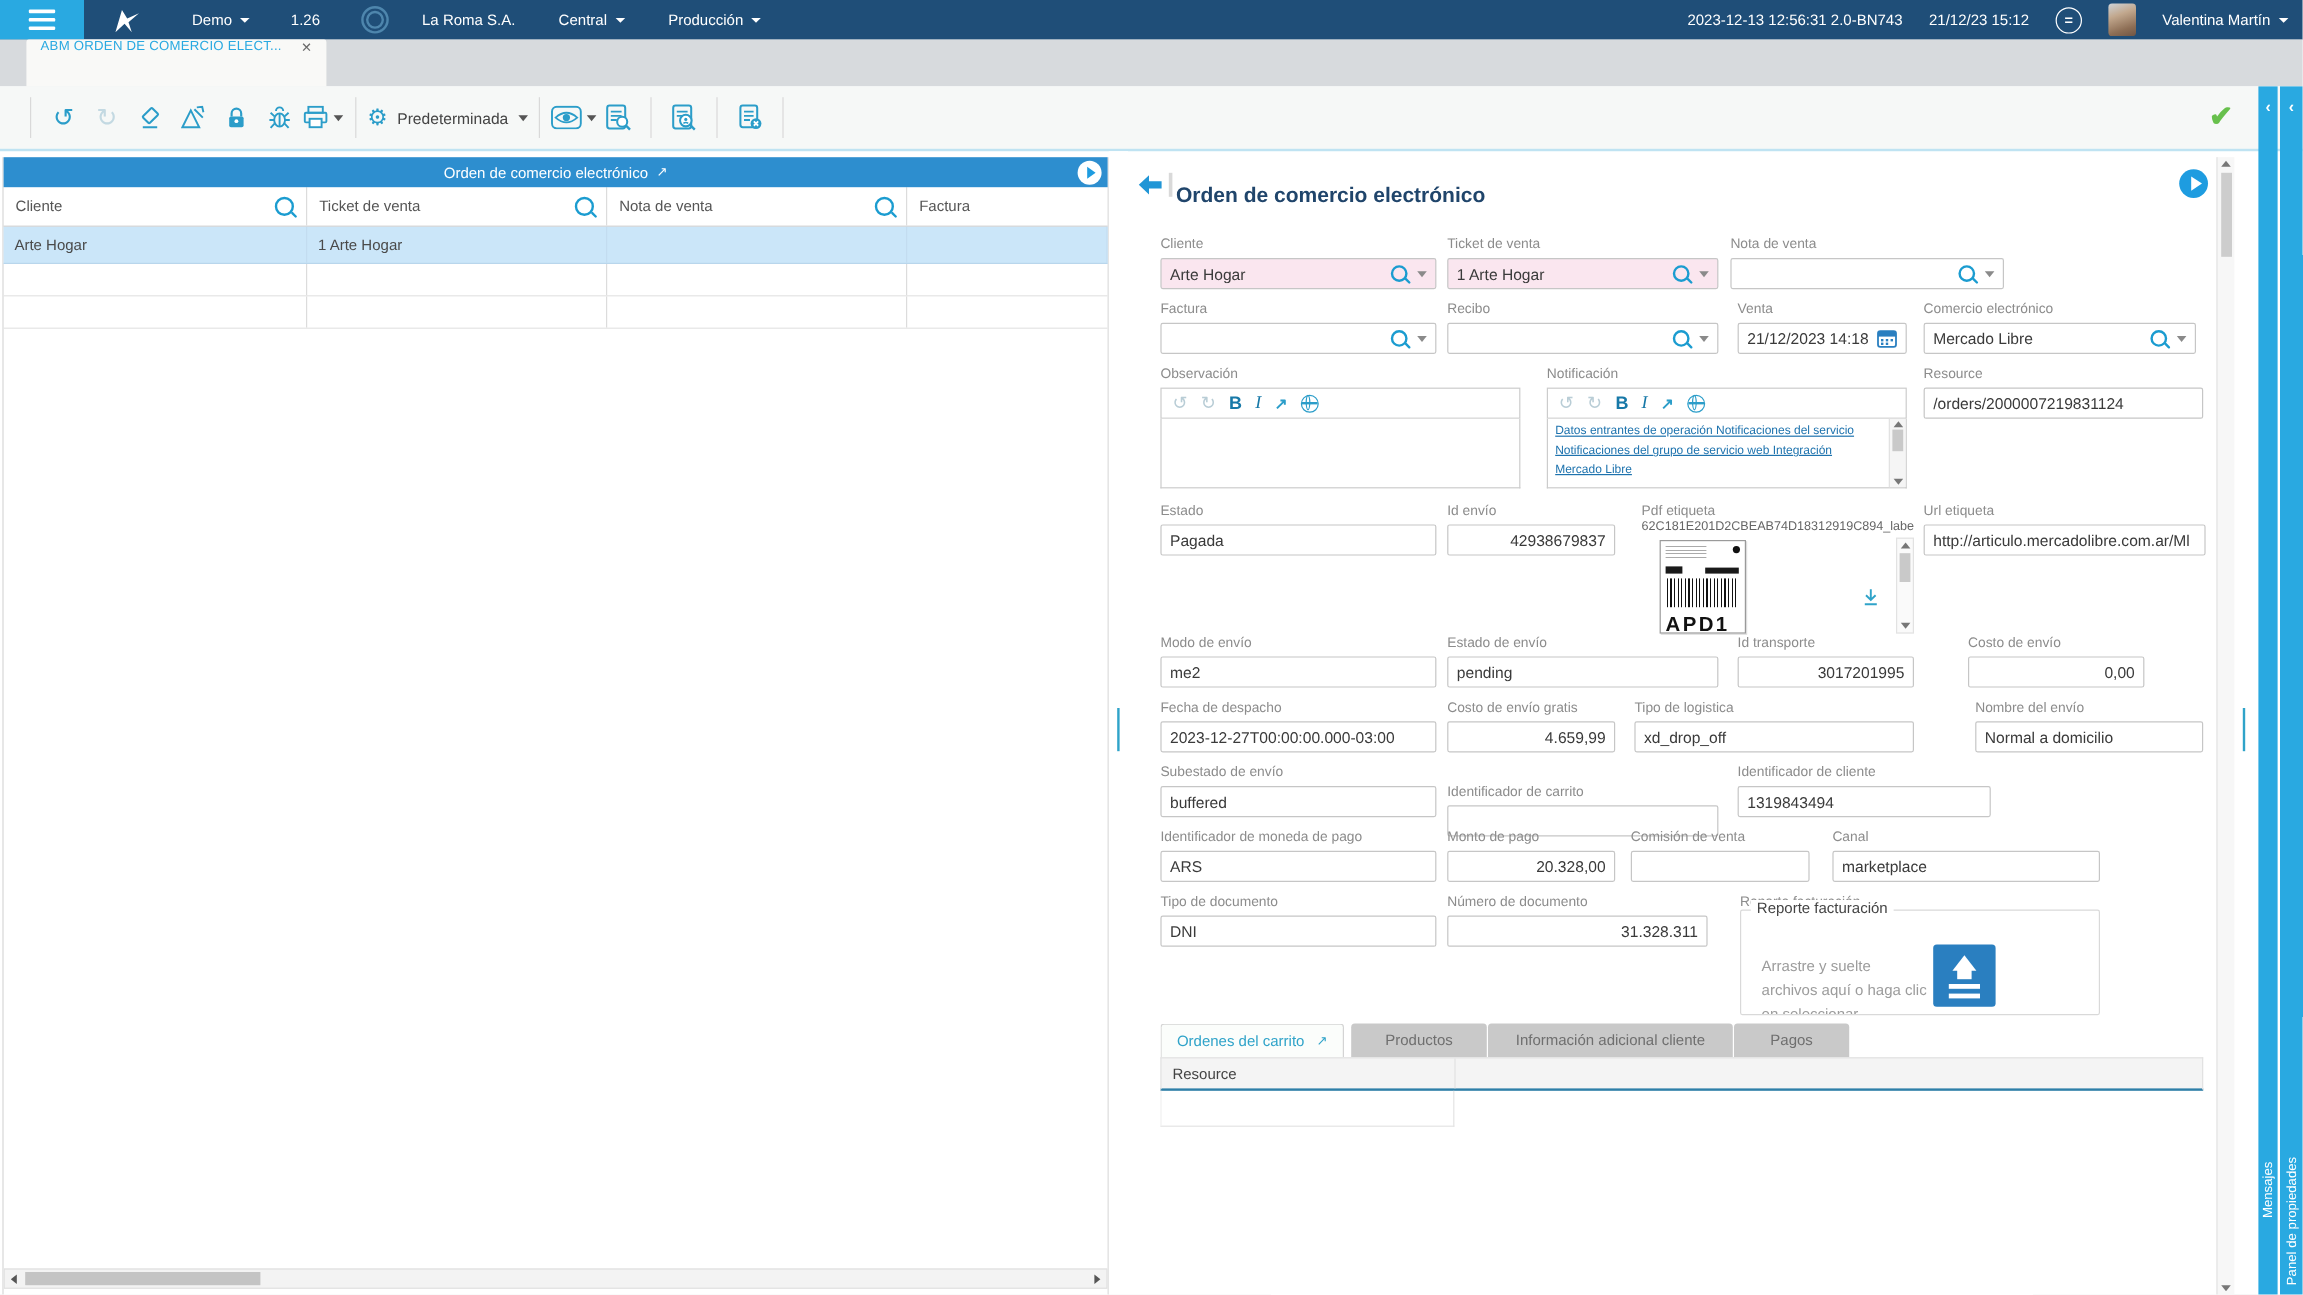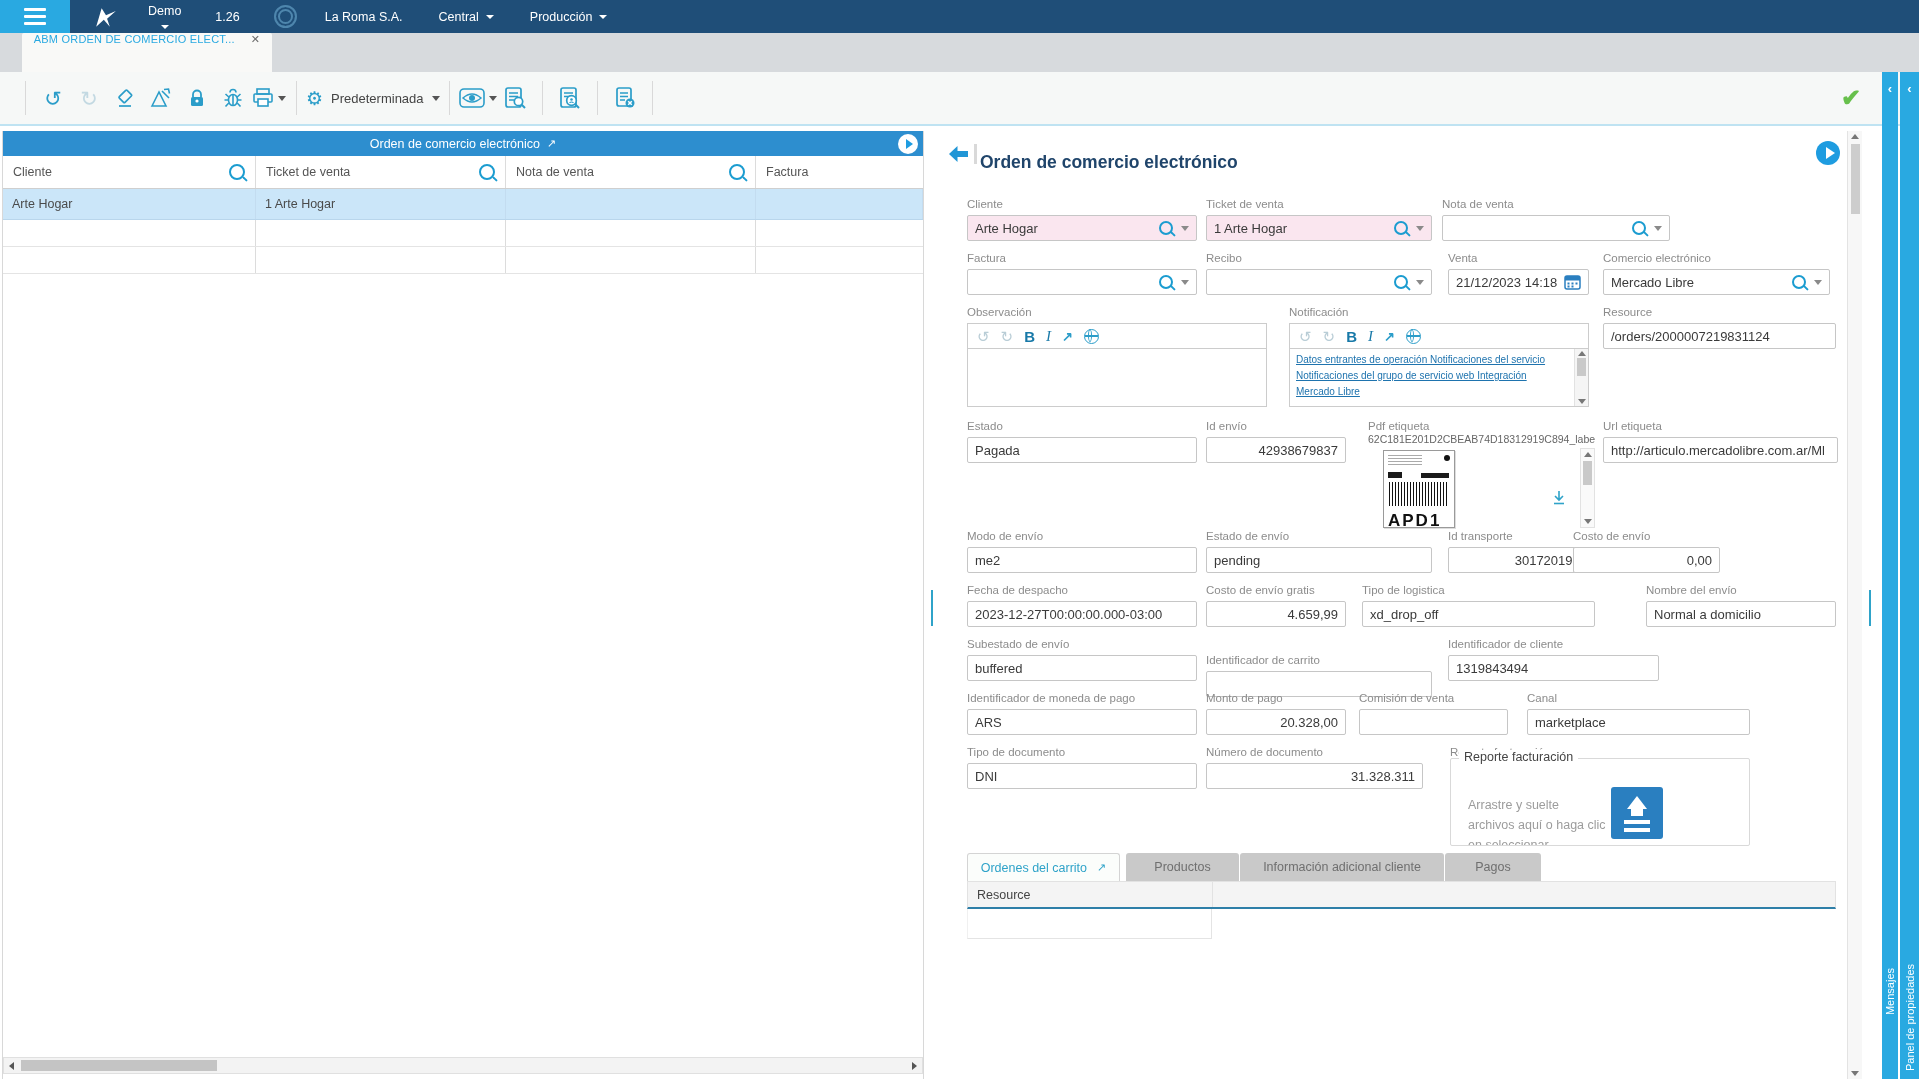--- a/index.html
+++ b/index.html
@@ -5,21 +5,21 @@
   html,body{margin:0;padding:0;background:#e8e8e8;font-family:"Liberation Sans",sans-serif;}
   .screen{position:relative;width:1919px;height:1079px;background:#fff;overflow:hidden;}
 
   
   .topbar{position:absolute;left:0;top:0;width:1919px;height:33px;background:#1f4e78;display:flex;align-items:center;color:#fff;font-size:12.5px;}
   .burger{width:70px;height:33px;background:#29a9e1;display:flex;flex-direction:column;justify-content:center;align-items:center;gap:4px;cursor:pointer;}
   .burger span{width:22px;height:3px;background:#fff;border-radius:1px;}
   .logo{margin-left:22px;display:flex;align-items:center;}
   .tb-item{display:flex;align-items:center;gap:7px;cursor:pointer;white-space:nowrap;}
   .tb-text{white-space:nowrap;}
-  .ml28{margin-left:28px;flex-direction:column;} .ml34{margin-left:34px;} .ml26{margin-left:28px;} .ml36{margin-left:36px;}
+  .ml28{margin-left:40px;} .ml34{margin-left:34px;} .ml26{margin-left:28px;} .ml36{margin-left:36px;}
   .caret-w{width:0;height:0;border-left:4px solid transparent;border-right:4px solid transparent;border-top:4px solid #fff;}
   .swirl{width:19px;height:19px;border:2px solid #4e86ad;border-radius:50%;box-shadow:inset 0 0 0 2px #1f4e78, inset 0 0 0 4px #4e86ad;display:inline-block;}
   .tb-right{margin-left:auto;display:flex;align-items:center;gap:22px;padding-right:12px;}
   .chaticon{width:20px;height:20px;border:1.6px solid #fff;border-radius:50%;display:flex;align-items:center;justify-content:center;font-size:12px;font-weight:bold;color:#fff;}
   .avatar{width:23px;height:27px;border-radius:3px;background:linear-gradient(160deg,#cfd4d8 0%,#c2a88e 35%,#8d6e55 75%,#6f5544 100%);display:inline-block;}
 
   
   .tabbar{position:absolute;left:0;top:33px;width:1919px;height:39px;background:#d7dadd;}
   .tab{position:absolute;left:22px;top:0;width:250px;height:39px;background:#f9f9f7;border-radius:2px 2px 0 0;display:flex;align-items:flex-start;justify-content:center;gap:16px;color:#29a9e1;font-size:11px;letter-spacing:.2px;cursor:pointer;}
   .tab-close{color:#6b6b6b;font-size:11px;cursor:pointer;}
@@ -173,20 +173,30 @@
     <span class="swirl ml34"></span>
     <span class="tb-text ml26">La Roma S.A.</span>
     <div class="tb-item ml36">
       <span class="tb-text">Central</span>
       <i class="caret-w"></i>
     </div>
     <div class="tb-item ml36">
       <span class="tb-text">Producción</span>
       <i class="caret-w"></i>
     </div>
+    <div class="tb-right">
+      <span class="tb-text">2023-12-13 12:56:31 2.0-BN743</span>
+      <span class="tb-text">21/12/23 15:12</span>
+      <span class="chaticon">=</span>
+      <span class="avatar"></span>
+      <div class="tb-item">
+        <span class="tb-text">Valentina Martín</span>
+        <i class="caret-w"></i>
+      </div>
+    </div>
   </header>
 
   <div class="tabbar">
     <div class="tab">
       <span>ABM ORDEN DE COMERCIO ELECT...</span>
       <span class="tab-close">✕</span>
     </div>
   </div>
 
   <div class="toolbar">
@@ -500,21 +510,21 @@
       <div class="inp">
           <span class="val">pending</span>
         </div>
     </div>
     <div class="fld" style="left:508px;top:402px;width:147px">
       <div class="lbl">Id transporte</div>
       <div class="inp num">
           <span class="val">3017201995</span>
         </div>
     </div>
-    <div class="fld" style="left:633px;top:402px;width:147px">
+    <div class="fld" style="left:700px;top:402px;width:147px">
       <div class="lbl">Costo de envío</div>
       <div class="inp num">
           <span class="val">0,00</span>
         </div>
     </div>
 
     <div class="fld" style="left:27px;top:456px;width:230px">
       <div class="lbl">Fecha de despacho</div>
       <div class="inp">
           <span class="val">2023-12-27T00:00:00.000-03:00</span>

